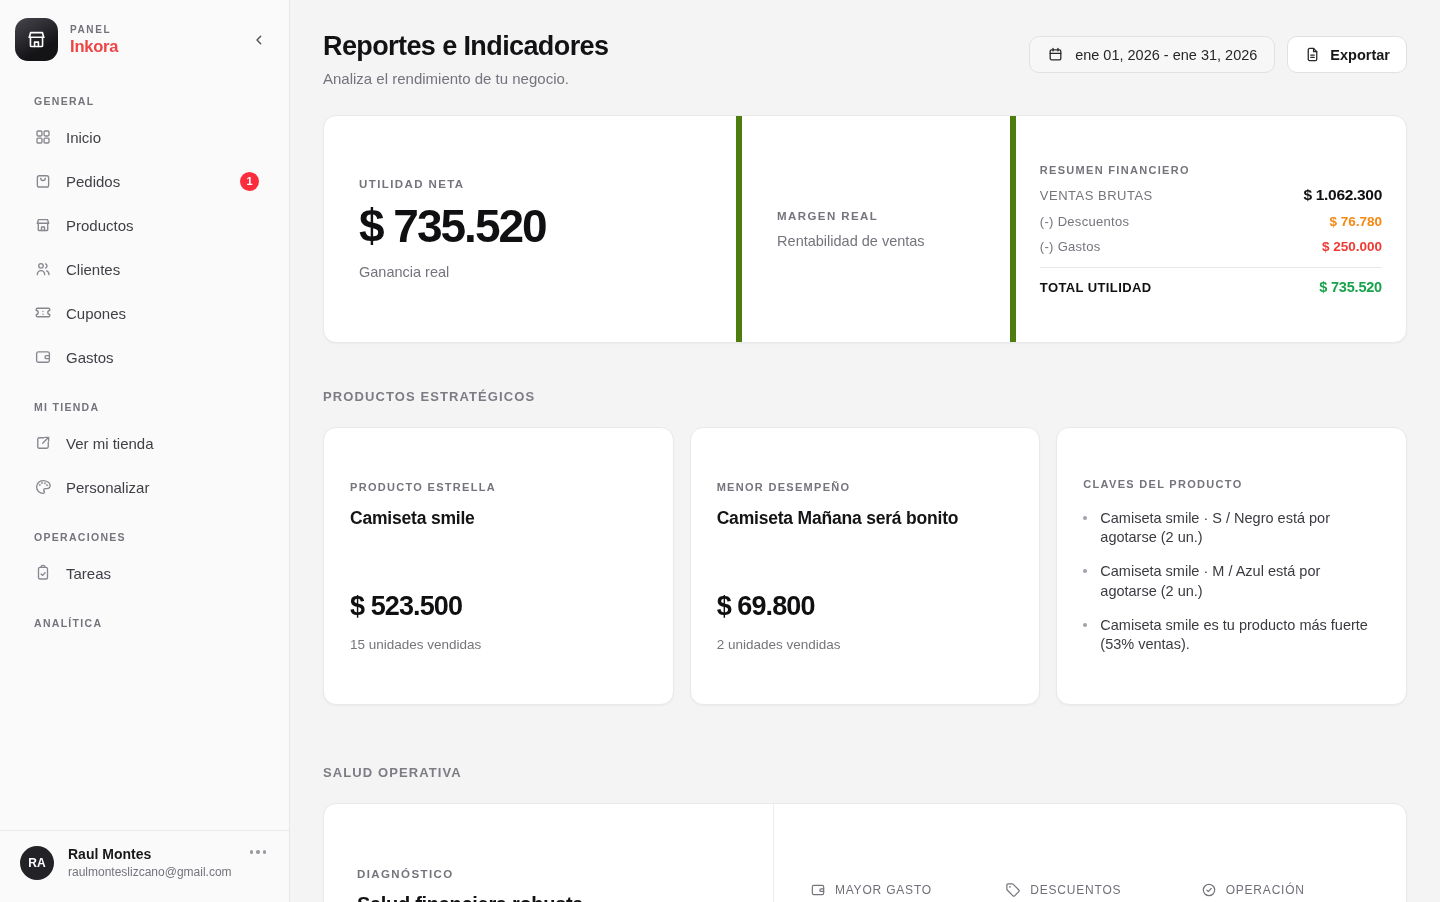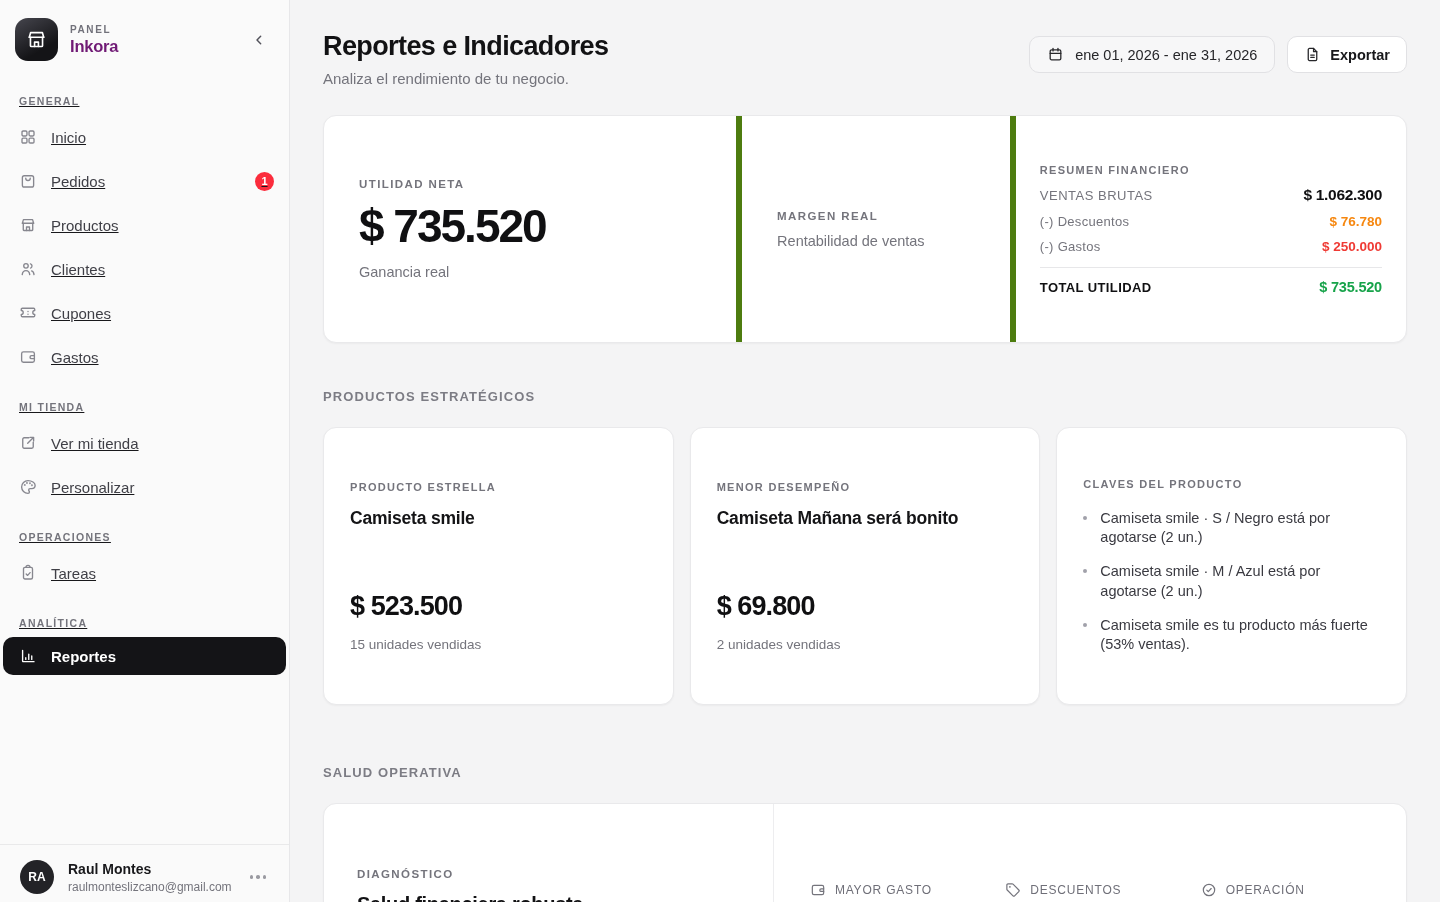--- a/index.html
+++ b/index.html
@@ -13,38 +13,38 @@
   .nicon svg, .cicon svg { width:100%; height:100%; }
 
   
   .sidebar { width:290px; min-width:290px; height:902px; background:#fafafa;
     border-right:1px solid #e7e7e9; display:flex; flex-direction:column; }
   .brand { display:flex; align-items:center; gap:12px; padding:18px 16px 10px 15px; }
   .brand-logo { width:43px; height:43px; border-radius:13px;
     background:linear-gradient(150deg,#46464e 0%,#141417 70%);
     display:flex; align-items:center; justify-content:center; flex:none; }
   .brand-kicker { font-size:10px; font-weight:700; letter-spacing:1.6px; color:#71717a; }
-  .brand-name { font-size:16.5px; font-weight:800; color:#701a75; margin-top:2px; letter-spacing:-0.2px; }
+  .brand-name { font-size:16.5px; font-weight:800; color:#ef4444; margin-top:2px; letter-spacing:-0.2px; }
   .collapse-btn { margin-left:auto; width:28px; height:28px; border:none; background:transparent;
     display:flex; align-items:center; justify-content:center; cursor:pointer; color:#52525b; }
 
-  nav { flex:1; padding:2px 3px 0; overflow:hidden;text-decoration:underline; }
+  nav { flex:1; padding:2px 18px 0; overflow:hidden; }
   .nav-label { font-size:10.5px; font-weight:700; letter-spacing:1.3px; color:#74747c;
     margin:22px 16px 8px; }
   .nav-item { display:flex; align-items:center; gap:14px; height:44px; padding:0 12px 0 16px;
     border-radius:10px; color:#3f3f46; font-size:15px; cursor:pointer; }
   .nav-item .nicon { width:18px; height:18px; color:#87878f; flex:none; }
   .nav-item.active { background:#141417; color:#fff; height:38px; margin:6px 0 4px; font-weight:600; }
   .nav-item.active .nicon { color:#fff; }
   .nav-badge { margin-left:auto; min-width:19px; height:19px; border-radius:10px;
     color:#fff; font-size:11px; font-weight:700; display:flex; align-items:center;
     justify-content:center; padding:0 5px; }
 
-  .user-footer { border-top:1px solid #e9e9ea; padding:15px 20px 8px; display:flex;
-    align-items:center; gap:14px; }
+  .user-footer { border-top:1px solid #e9e9ea; padding:15px 20px 22px; display:flex;
+    gap:14px; }
   .avatar { width:34px; height:34px; border-radius:50%; background:#232327; color:#fff;
     font-size:12px; font-weight:700; display:flex; align-items:center; justify-content:center; flex:none; }
   .uname { font-size:14px; font-weight:700; color:#18181b; }
   .uemail { font-size:12px; color:#74747c; margin-top:3px; }
   .menu-btn { margin-left:auto; border:none; background:transparent; cursor:pointer;
     color:#9a9aa1; display:flex; gap:3px; padding:4px; }
   .menu-btn i { width:3.5px; height:3.5px; border-radius:50%; background:#9a9aa1; }
 
   
   .main { flex:1; padding:0 33px; overflow:hidden; }
@@ -226,31 +226,20 @@
         <span class="nicon">
           <svg viewBox="0 0 24 24" fill="none" stroke="currentColor" stroke-width="1.8" stroke-linecap="round" stroke-linejoin="round">
             <rect x="6" y="4.5" width="12" height="15.5" rx="2"></rect>
             <path d="M9.3 4.5a2.7 2.7 0 0 1 5.4 0"></path>
             <path d="M9.6 13.3l1.9 1.9 3.3-3.7"></path>
           </svg>
         </span>
         <span>Tareas</span>
       </div>
       <div class="nav-label">ANALÍTICA</div>
-      <div class="nav-item active">
-        <span class="nicon">
-          <svg viewBox="0 0 24 24" fill="none" stroke="currentColor" stroke-width="1.8" stroke-linecap="round" stroke-linejoin="round">
-            <path d="M4.8 4.5v14.2a.8.8 0 0 0 .8.8H20"></path>
-            <path d="M9 16.5v-2.3"></path>
-            <path d="M13 16.5v-7"></path>
-            <path d="M17 16.5v-4.5"></path>
-          </svg>
-        </span>
-        <span>Reportes</span>
-      </div>
     </nav>
 
   <div class="user-footer">
     <div class="avatar">RA</div>
     <div>
       <div class="uname">Raul Montes</div>
       <div class="uemail">raulmonteslizcano@gmail.com</div>
     </div>
     <button class="menu-btn" aria-label="menu">
       <span style="display:flex;gap:3px;">

